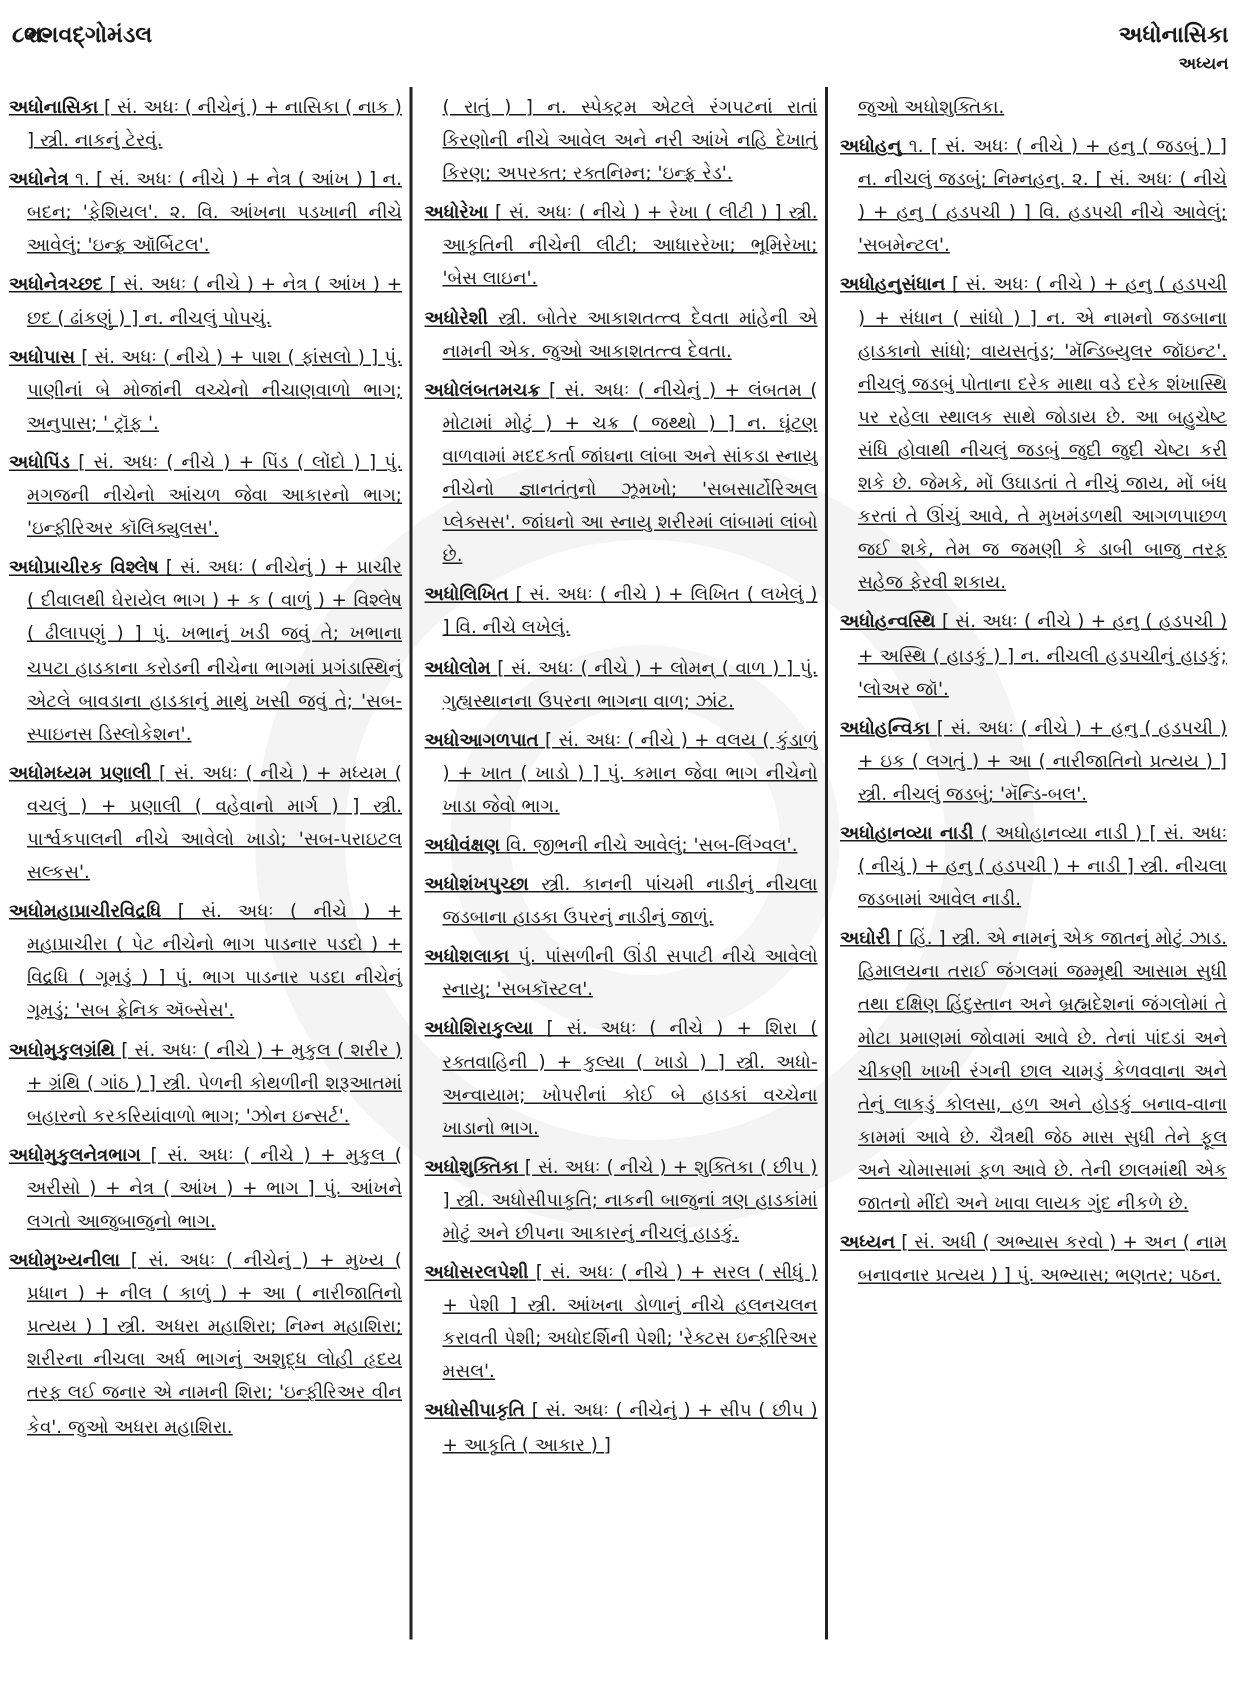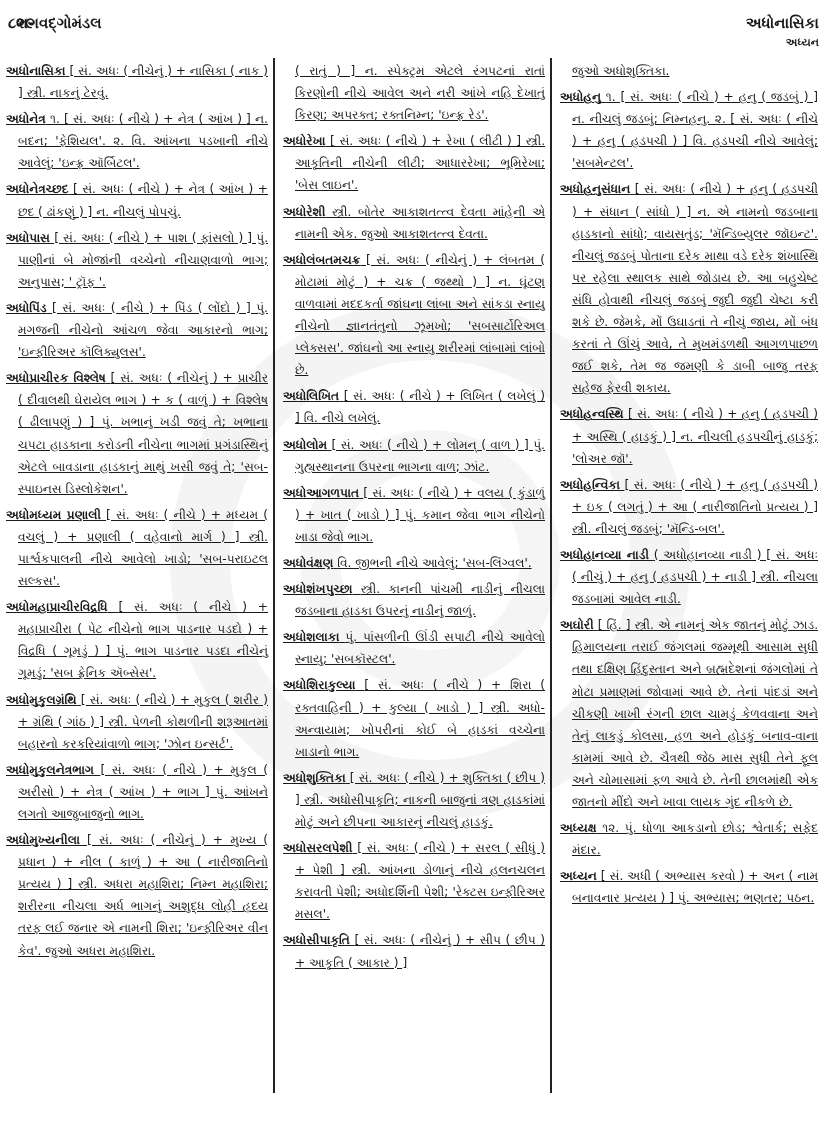--- a/index.html
+++ b/index.html
@@ -79,15 +79,14 @@
     <p class="entry"><span class="hw">અધોસીપાકૃતિ</span> <span>[ સં. અધઃ ( નીચેનું ) + સીપ ( છીપ ) + આકૃતિ ( આકાર ) ]</span></p>
   </div>
 <div class="col col3">
     <p class="entry cont"><span>જુઓ અધોશુક્તિકા.</span></p>
     <p class="entry"><span class="hw">અધોહનુ</span> <span>૧. [ સં. અધઃ ( નીચે ) + હનુ ( જડબું ) ] ન. નીચલું જડબું; નિમ્નહનુ. ૨. [ સં. અધઃ ( નીચે ) + હનુ ( હડપચી ) ] વિ. હડપચી નીચે આવેલું; 'સબમેન્ટલ'.</span></p>
     <p class="entry"><span class="hw">અધોહનુસંધાન</span> <span>[ સં. અધઃ ( નીચે ) + હનુ ( હડપચી ) + સંધાન ( સાંધો ) ] ન. એ નામનો જડબાના હાડકાનો સાંધો; વાયસતુંડ; 'મૅન્ડિબ્યુલર જૉઇન્ટ'. નીચલું જડબું પોતાના દરેક માથા વડે દરેક શંખાસ્થિ પર રહેલા સ્થાલક સાથે જોડાય છે. આ બહુચેષ્ટ સંધિ હોવાથી નીચલું જડબું જુદી જુદી ચેષ્ટા કરી શકે છે. જેમકે, મોં ઉઘાડતાં તે નીચું જાય, મોં બંધ કરતાં તે ઊંચું આવે, તે મુખમંડળથી આગળપાછળ જઈ શકે, તેમ જ જમણી કે ડાબી બાજુ તરફ સહેજ ફેરવી શકાય.</span></p>
     <p class="entry"><span class="hw">અધોહન્વસ્થિ</span> <span>[ સં. અધઃ ( નીચે ) + હનુ ( હડપચી ) + અસ્થિ ( હાડકું ) ] ન. નીચલી હડપચીનું હાડકું; 'લોઅર જૉ'.</span></p>
     <p class="entry"><span class="hw">અધોહન્વિકા</span> <span>[ સં. અધઃ ( નીચે ) + હનુ ( હડપચી ) + ઇક ( લગતું ) + આ ( નારીજાતિનો પ્રત્યય ) ] સ્ત્રી. નીચલું જડબું; 'મૅન્ડિ-બલ'.</span></p>
     <p class="entry"><span class="hw">અધોહાનવ્યા નાડી</span> <span>( અધોહાનવ્યા નાડી ) [ સં. અધઃ ( નીચું ) + હનુ ( હડપચી ) + નાડી ] સ્ત્રી. નીચલા જડબામાં આવેલ નાડી.</span></p>
     <p class="entry"><span class="hw">અઘોરી</span> <span>[ હિં. ] સ્ત્રી. એ નામનું એક જાતનું મોટું ઝાડ. હિમાલયના તરાઈ જંગલમાં જમ્મૂથી આસામ સુધી તથા દક્ષિણ હિંદુસ્તાન અને બ્રહ્મદેશનાં જંગલોમાં તે મોટા પ્રમાણમાં જોવામાં આવે છે. તેનાં પાંદડાં અને ચીકણી ખાખી રંગની છાલ ચામડું કેળવવાના અને તેનું લાકડું કોલસા, હળ અને હોડકું બનાવ-વાના કામમાં આવે છે. ચૈત્રથી જેઠ માસ સુધી તેને ફૂલ અને ચોમાસામાં ફળ આવે છે. તેની છાલમાંથી એક જાતનો મીંદો અને ખાવા લાયક ગુંદ નીકળે છે.</span></p>
-    <p class="entry"><span class="hw">અધ્યક્ષ</span> <span>૧૨. પું. ધોળા આકડાનો છોડ; શ્વેતાર્ક; સફેદ મંદાર.</span></p>
     <p class="entry"><span class="hw">અધ્યન</span> <span>[ સં. અધી ( અભ્યાસ કરવો ) + અન ( નામ બનાવનાર પ્રત્યય ) ] પું. અભ્યાસ; ભણતર; પઠન.</span></p>
   </div>
 
 </body></html>

